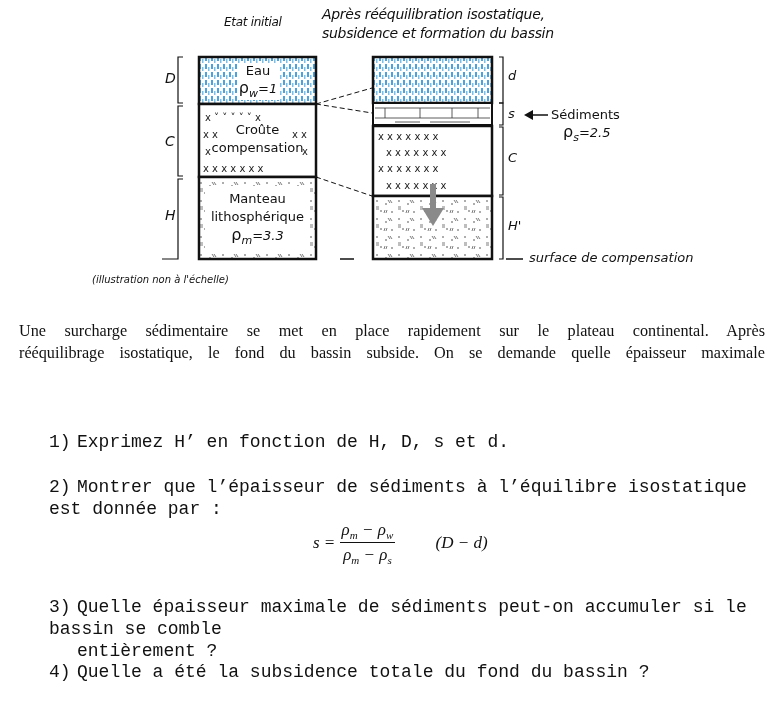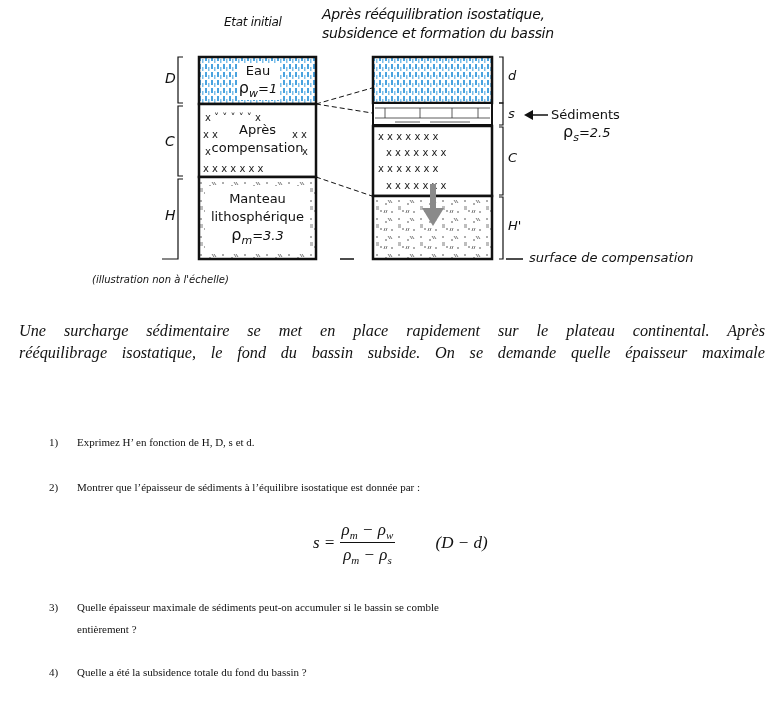--- a/index.html
+++ b/index.html
@@ -2,21 +2,21 @@
 <html><head>
 <meta charset="utf-8">
 <style>
   html, body { margin:0; padding:0; background:#ffffff; }
   body { width:774px; height:704px; position:relative; overflow:hidden; font-family:"Liberation Serif", serif; color:#111; }
   .abs { position:absolute; }
   .fig { position:absolute; left:0; top:0; width:774px; height:300px; }
   .sans-it { font-family:"DejaVu Sans", sans-serif; font-style:italic; }
   .t-head { font-family:"DejaVu Sans", sans-serif; font-style:italic; font-size:14px; letter-spacing:-0.3px; color:#111; }
   .para { position:absolute; left:19px; width:746px; font-size:16.2px; line-height:22px; text-align:justify; text-align-last:left; }
-  .q { position:absolute; left:49px; font-size:11px; line-height:22px; }
+  .q { position:absolute; left:49px; font-size:18px; line-height:22px;font-family:Liberation Mono, monospace; }
   .q .num { display:inline-block; width:28px; }
   .formula { position:absolute; left:313px; top:520px; font-family:"Liberation Serif", serif; font-style:italic; font-size:17px; }
   .frac { display:inline-block; vertical-align:middle; text-align:center; }
   .frac .top { display:block; border-bottom:1px solid #111; padding:0 2px 1px 2px; }
   .frac .bot { display:block; padding-top:2px; }
   sub { font-size:11px; }
 </style>
 </head>
 <body>
 
@@ -119,21 +119,21 @@
   <div class="abs sans-it" style="left:165px; top:207px; font-size:14px;">H</div>
 
   
   <div class="abs" style="left:237px; top:62px; width:42px; text-align:center; font-family:'DejaVu Sans',sans-serif; font-size:13px; line-height:17px;">
     <div>Eau</div>
     <div class="sans-it"><span style="font-style:normal;font-size:16px;">ρ</span><sub>w</sub><span>=1</span></div>
   </div>
 
   
   <div class="abs" style="left:199px; top:121px; width:117px; text-align:center; font-family:'DejaVu Sans',sans-serif; font-size:13px; line-height:18px;">
-    <div>Après</div>
+    <div>Croûte</div>
     <div>compensation</div>
   </div>
 
   
   <div class="abs" style="left:199px; top:190px; width:117px; text-align:center; font-family:'DejaVu Sans',sans-serif; font-size:13px; line-height:18px;">
     <div>Manteau</div>
     <div>lithosphérique</div>
     <div class="sans-it"><span style="font-style:normal;font-size:16px;">ρ</span><sub>m</sub><span>=3.3</span></div>
   </div>
 
@@ -149,21 +149,21 @@
     <div class="sans-it" style="padding-left:12px;"><span style="font-style:normal;font-size:16px;">ρ</span><sub>s</sub><span>=2.5</span></div>
   </div>
 
   
   <div class="abs sans-it" style="left:529px; top:250px; font-size:13px;">surface de compensation</div>
 
   
   <div class="abs sans-it" style="left:92px; top:274px; font-size:10px;">(illustration non à l'échelle)</div>
 </div>
 
-<div class="para" style="top:320px;font-style:italic;">
+<div class="para" style="top:320px;">
   <div style="text-align:justify; text-align-last:justify;">Une surcharge sédimentaire se met en place rapidement sur le plateau continental. Après</div>
   <div style="text-align:justify; text-align-last:justify;">rééquilibrage isostatique, le fond du bassin subside. On se demande quelle épaisseur maximale</div>
 </div>
 
 <div class="q" style="top:431px;">
   <span class="num">1)</span><span>Exprimez H’ en fonction de H, D, s et d.</span>
 </div>
 <div class="q" style="top:476px;">
   <span class="num">2)</span><span>Montrer que l’épaisseur de sédiments à l’équilibre isostatique est donnée par :</span>
 </div>

